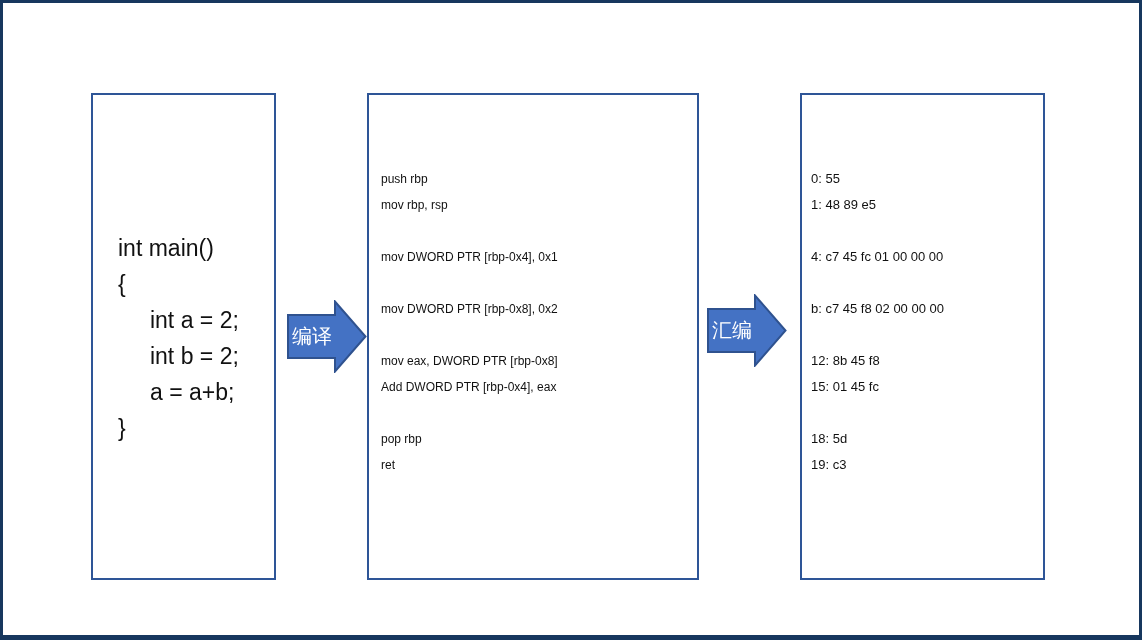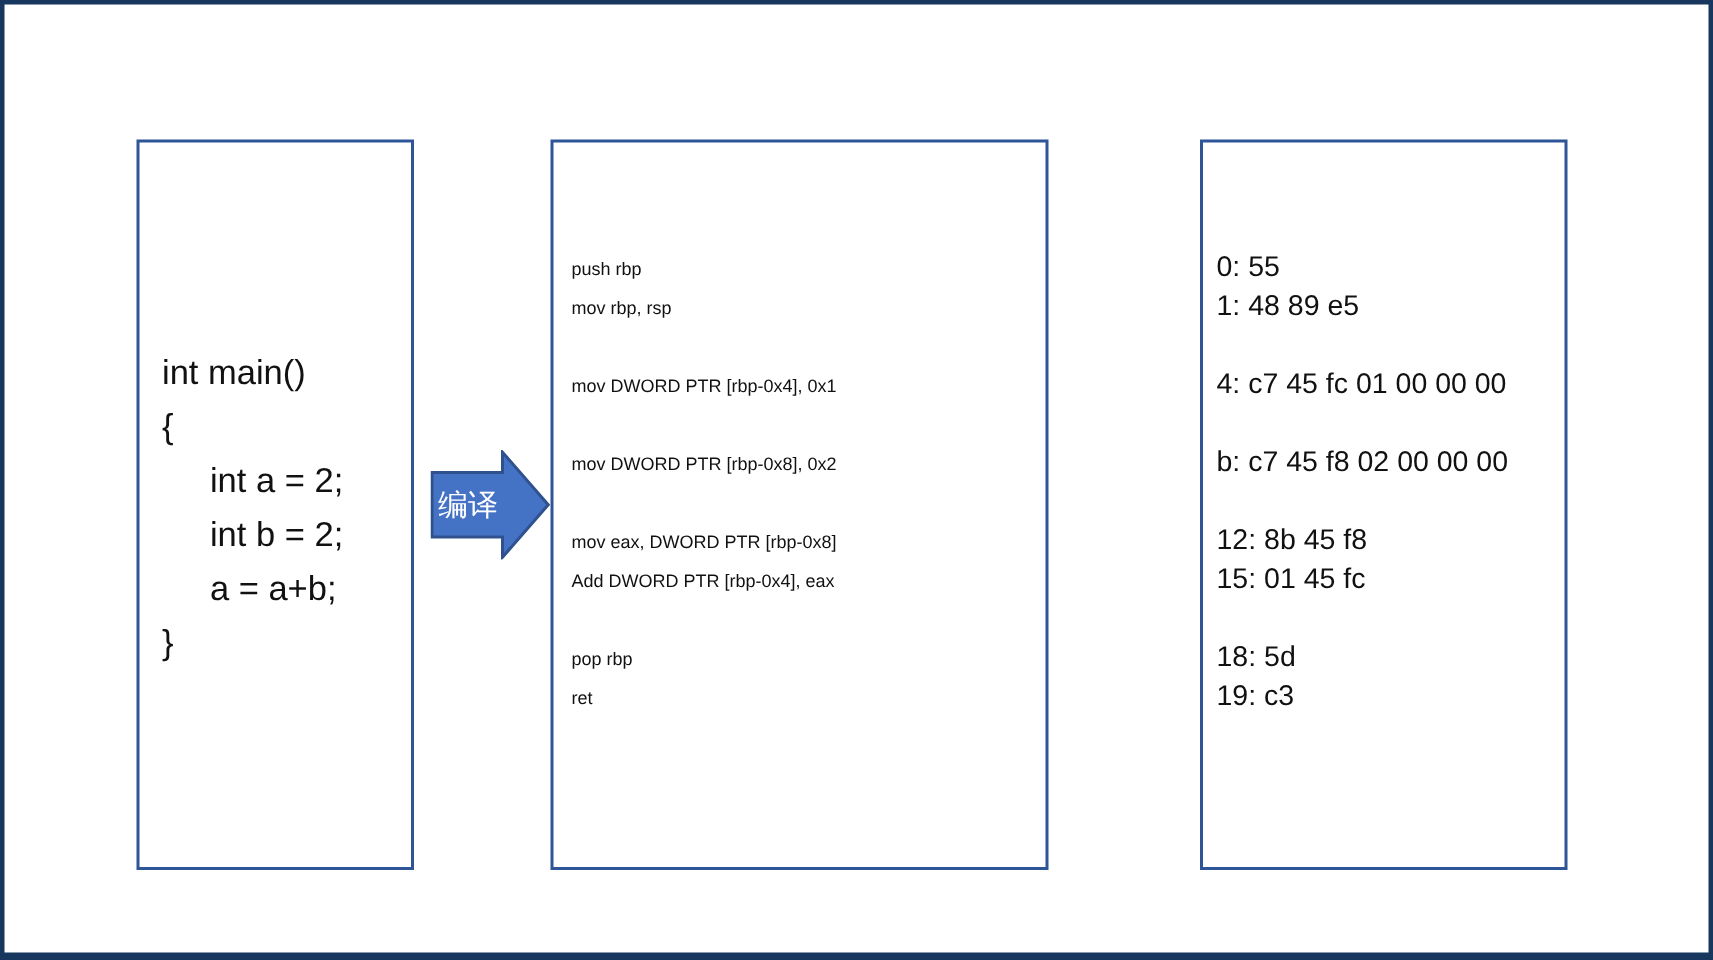--- a/index.html
+++ b/index.html
@@ -28,32 +28,32 @@
   }
   .box-source  { left: 88px;  width: 185px; }
   .box-asm     { left: 364px; width: 332px; }
   .box-machine { left: 797px; width: 245px; }
 
   .code {
     white-space: pre;
     color: #111111;
   }
   .code-source {
-    padding: 135px 0 0 15px;
+    padding: 135px 0 0 25px;
     font-size: 23px;
     line-height: 36px;
   }
   .code-asm {
     padding: 71px 0 0 12px;
     font-size: 12px;
     line-height: 26px;
   }
   .code-machine {
     padding: 71px 0 0 9px;
-    font-size: 19px;
+    font-size: 13px;
     line-height: 26px;
   }
   .code .line { min-height: 1em; }
 
   .arrow {
     position: absolute;
     width: 80px;
     height: 73px;
   }
   .arrow-compile  { left: 284px; top: 297px; }
@@ -86,18 +86,24 @@
     <svg viewBox="0 0 80 73">
       <polygon points="1,15 48,15 48,1.5 78.5,36.5 48,71.5 48,58 1,58" stroke-width="2" stroke="#2F528F" fill="#4472C4"></polygon>
     </svg>
     <span class="arrow-label">编译</span>
   </div>
 
   <div class="box box-asm">
     <div class="code code-asm"><div class="line">push rbp</div><div class="line">mov rbp, rsp</div><div class="line">&nbsp;</div><div class="line">mov DWORD PTR [rbp-0x4], 0x1</div><div class="line">&nbsp;</div><div class="line">mov DWORD PTR [rbp-0x8], 0x2</div><div class="line">&nbsp;</div><div class="line">mov eax, DWORD PTR [rbp-0x8]</div><div class="line">Add DWORD PTR [rbp-0x4], eax</div><div class="line">&nbsp;</div><div class="line">pop rbp</div><div class="line">ret</div></div>
   </div>
 
+  <div class="arrow arrow-assemble">
+    <svg viewBox="0 0 80 73">
+      <polygon points="1,15 48,15 48,1.5 78.5,36.5 48,71.5 48,58 1,58" stroke-width="2" stroke="#2F528F" fill="#4472C4"></polygon>
+    </svg>
+    <span class="arrow-label">汇编</span>
+  </div>
 
   <div class="box box-machine">
     <div class="code code-machine"><div class="line">0: 55</div><div class="line">1: 48 89 e5</div><div class="line">&nbsp;</div><div class="line">4: c7 45 fc 01 00 00 00</div><div class="line">&nbsp;</div><div class="line">b: c7 45 f8 02 00 00 00</div><div class="line">&nbsp;</div><div class="line">12: 8b 45 f8</div><div class="line">15: 01 45 fc</div><div class="line">&nbsp;</div><div class="line">18: 5d</div><div class="line">19: c3</div></div>
   </div>
 
 </div>
 
 </body></html>

